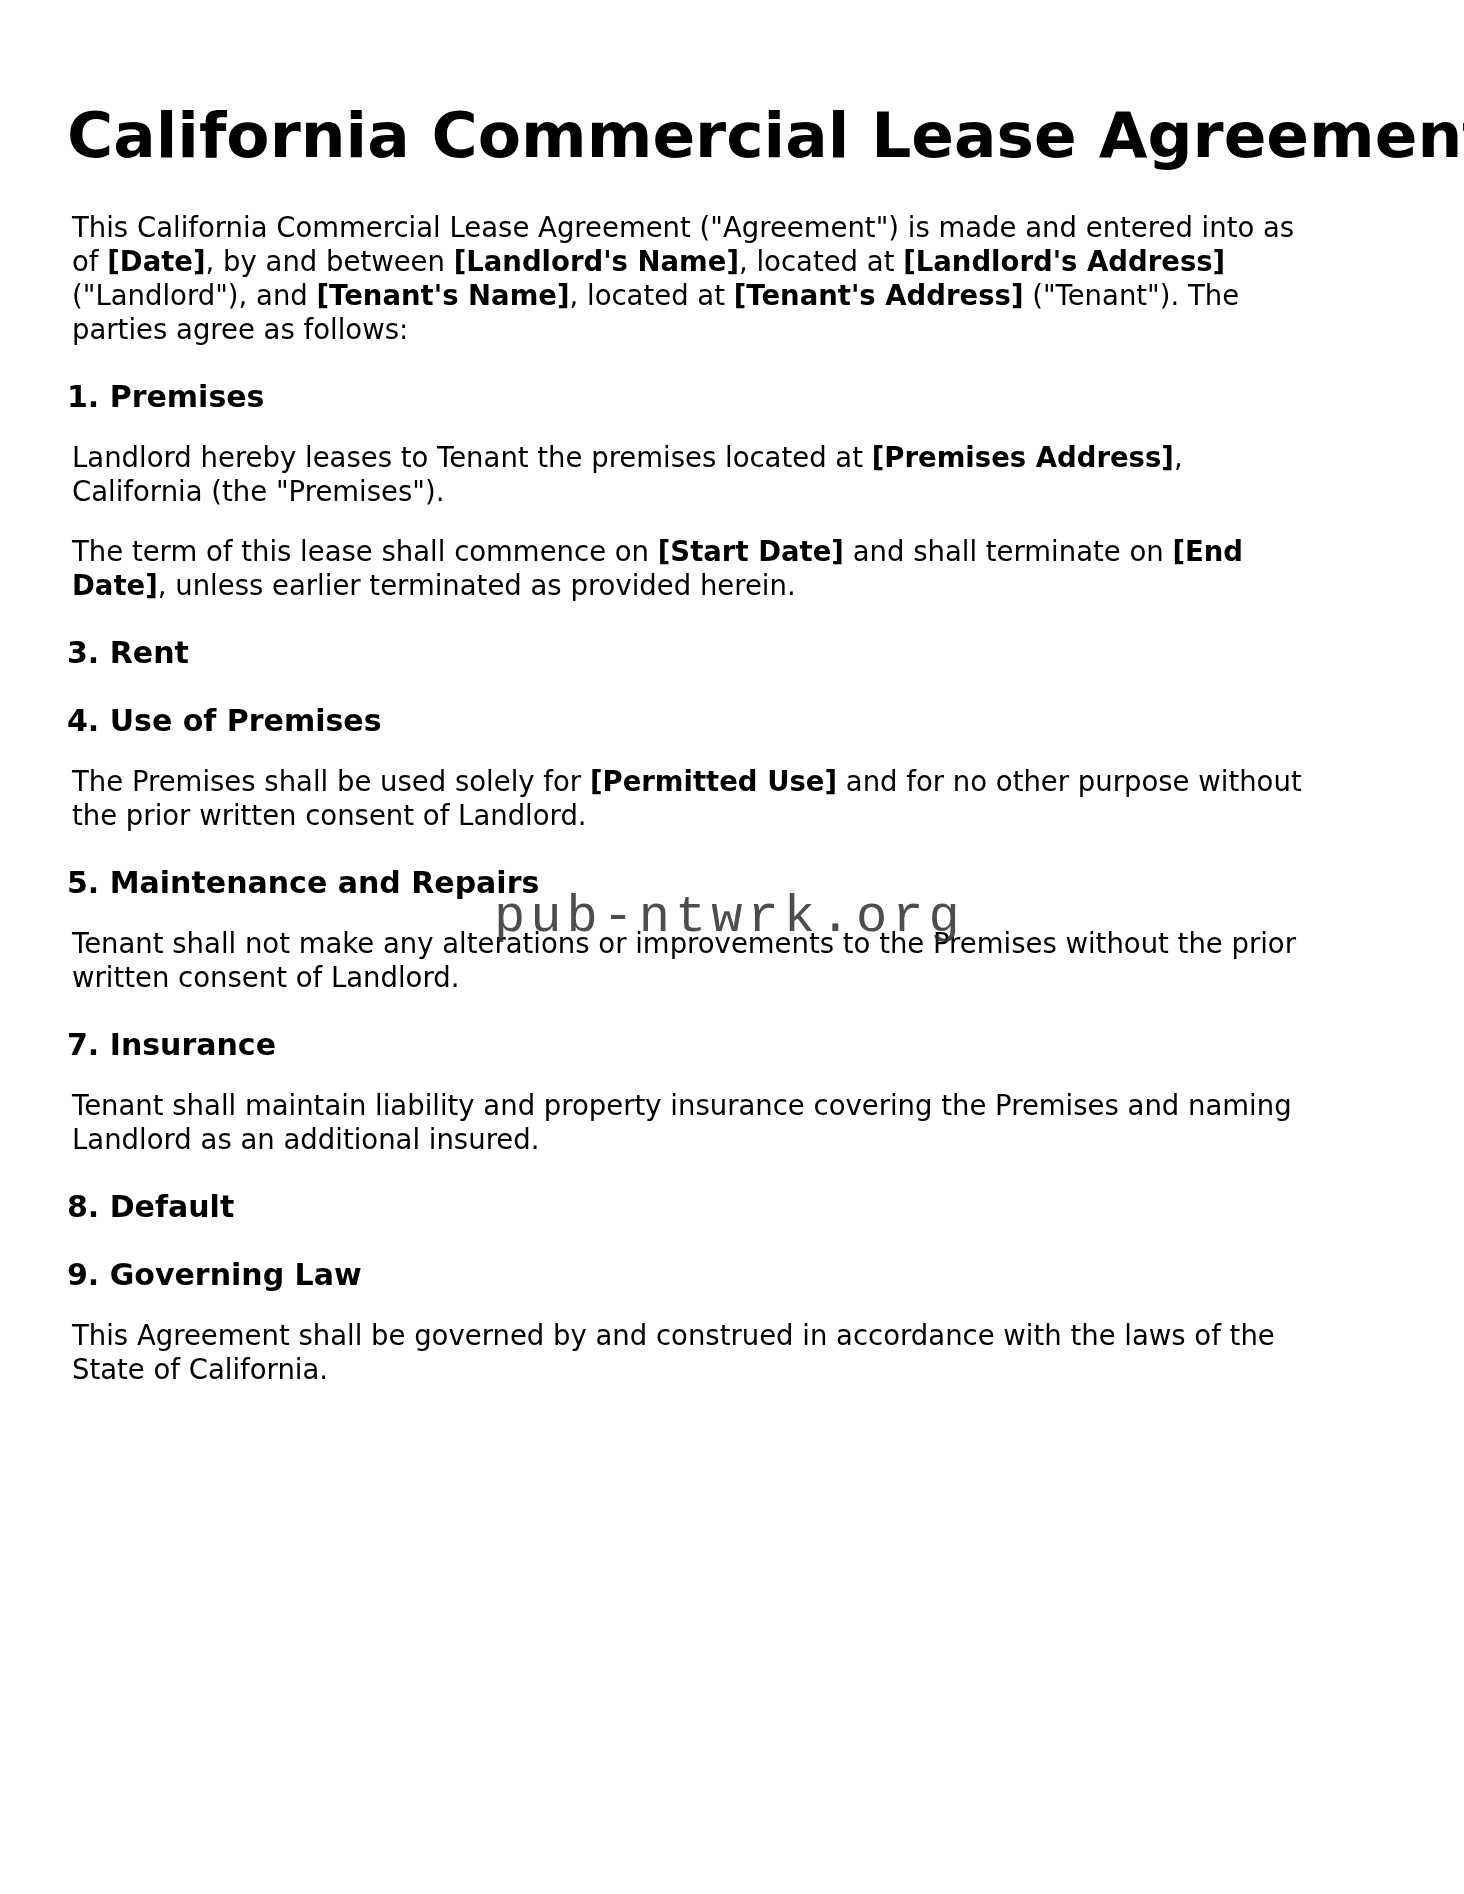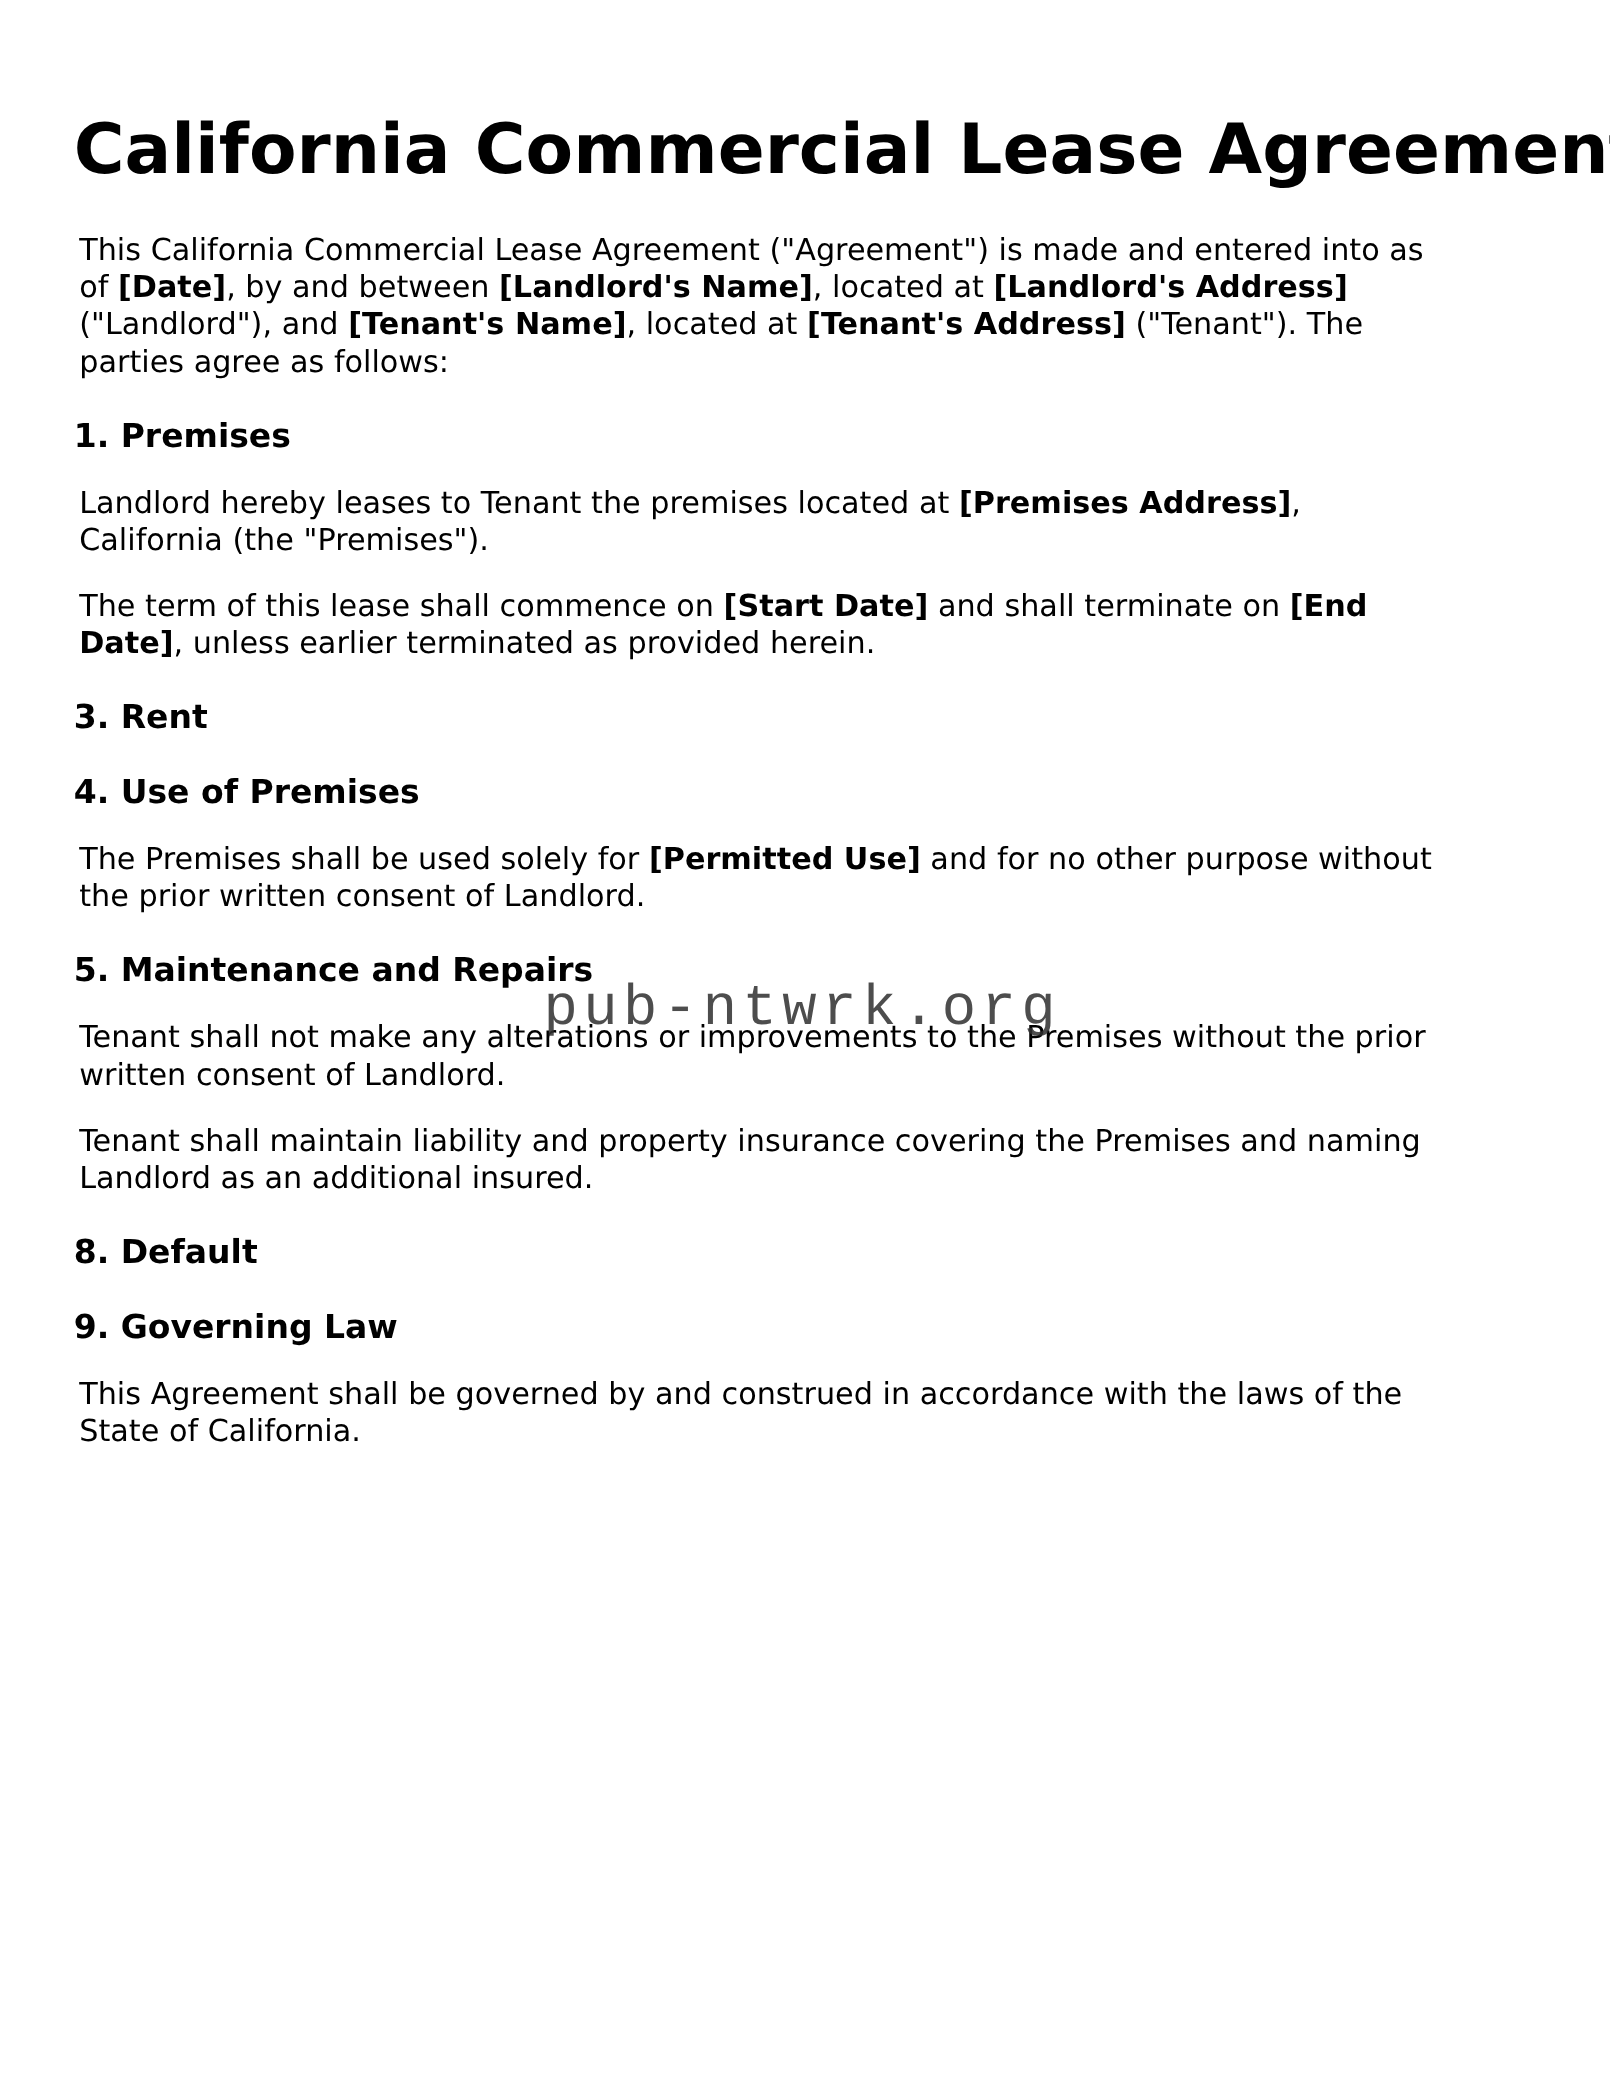--- a/index.html
+++ b/index.html
@@ -75,20 +75,21 @@
 California (the "Premises").</span></p>
       <p class="para"><span class="seg">The term of this lease shall commence on </span><span class="seg-bold">[Start Date]</span><span class="seg"> and shall terminate on </span><span class="seg-bold">[End
 Date]</span><span class="seg">, unless earlier terminated as provided herein.</span></p>
       <h2 class="sec-heading">3. Rent</h2>
       <h2 class="sec-heading">4. Use of Premises</h2>
       <p class="para"><span class="seg">The Premises shall be used solely for </span><span class="seg-bold">[Permitted Use]</span><span class="seg"> and for no other purpose without
 the prior written consent of Landlord.</span></p>
       <h2 class="sec-heading">5. Maintenance and Repairs</h2>
       <p class="para"><span class="seg">Tenant shall not make any alterations or improvements to the Premises without the prior
 written consent of Landlord.</span></p>
+      <h2 class="sec-heading">7. Insurance</h2>
       <p class="para"><span class="seg">Tenant shall maintain liability and property insurance covering the Premises and naming
 Landlord as an additional insured.</span></p>
       <h2 class="sec-heading">8. Default</h2>
       <h2 class="sec-heading">9. Governing Law</h2>
       <p class="para"><span class="seg">This Agreement shall be governed by and construed in accordance with the laws of the
 State of California.</span></p>
     </div>
 
   <div class="watermark" style="color: rgb(47, 47, 47);">pub-ntwrk.org</div>
 </div>

